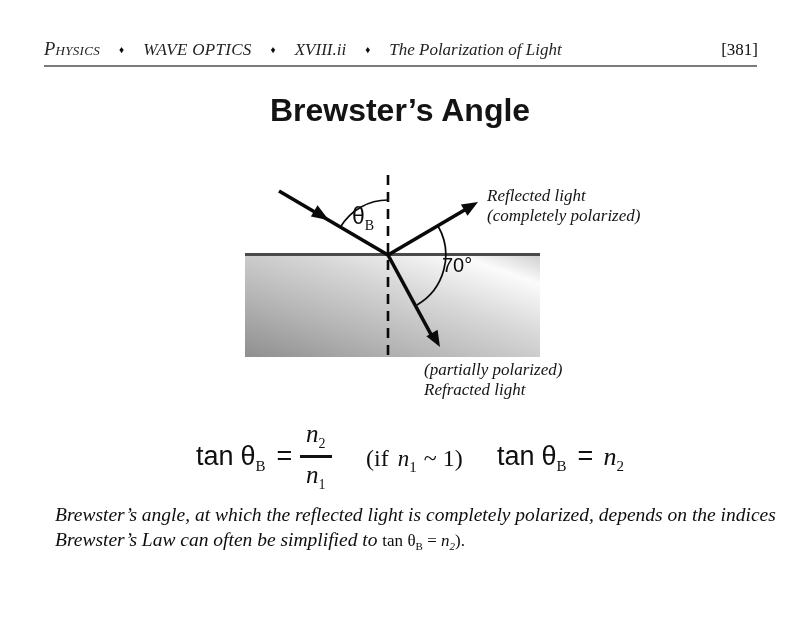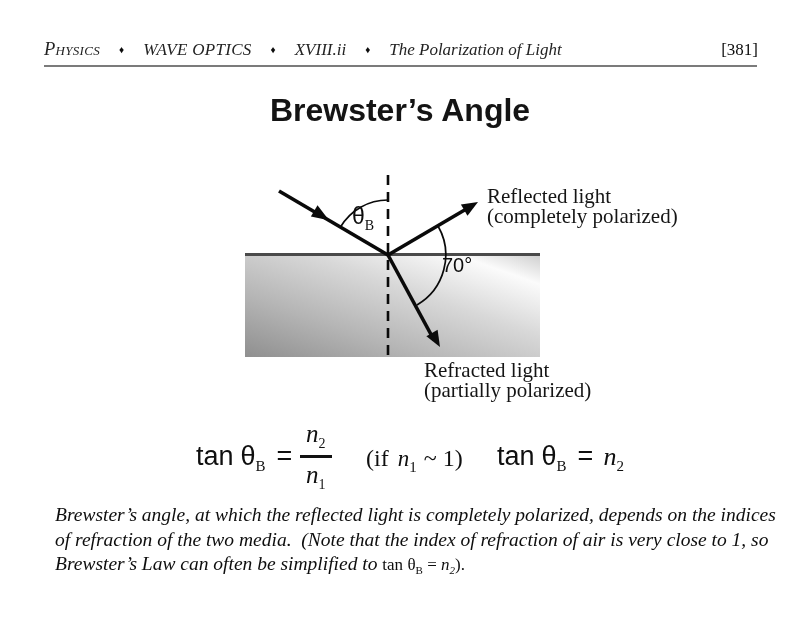--- a/index.html
+++ b/index.html
@@ -18,21 +18,21 @@
   .header .diamond{font-style:normal;font-size:10px;color:#0d0d0d;align-self:center;position:relative;top:-2px;}
   .header .pagenum{margin-left:auto;font-style:normal;font-size:17px;color:#0d0d0d;}
   .header-rule{position:absolute;top:65px;left:44px;right:43px;height:2px;background:#7b7b7b;}
   
   .title{
     position:absolute;top:92px;left:0;width:100%;text-align:center;
     font-family:"Liberation Sans", sans-serif;font-weight:700;font-size:32px;color:#141414;
   }
   
   svg.diagram{position:absolute;left:0;top:0;width:800px;height:617px;}
-  .dlabel{position:absolute;font-size:21px;line-height:20px;color:#151515;}
+  .dlabel{position:absolute;font-style:italic;font-size:17px;line-height:20px;color:#151515;}
   .theta-label{
     position:absolute;left:352px;top:203px;font-style:normal;
     font-family:"Liberation Sans", sans-serif;font-size:23px;color:#0d0d0d;
   }
   .theta-label sub{font-family:"Liberation Serif", serif;font-size:14px;}
   .ninety-label{
     position:absolute;left:442px;top:254px;font-style:normal;
     font-family:"Liberation Sans", sans-serif;font-size:20px;color:#0d0d0d;
   }
   
@@ -113,35 +113,34 @@
 <div class="theta-label"><span>θ</span><sub>B</sub></div>
 
 <div class="ninety-label">70°</div>
 
 <div class="dlabel" style="left:487px;top:186px;">
   <div>Reflected light</div>
   <div>(completely polarized)</div>
 </div>
 
 <div class="dlabel" style="left:424px;top:360px;">
+  <div>(partially polarized)</div>
   <div>Refracted light</div>
-  <div>(partially polarized)</div>
 </div>
 
 <div>
   <span class="eq eq-sans" style="left:196px;top:441px;"><span>tan</span><span class="theta">θ</span><sub>B</sub><span class="equals">=</span></span>
 
   <span class="frac">
     <span class="num" style="display:block;"><span>n</span><sub>2</sub></span>
     <span class="bar" style="display:block;"></span>
     <span class="den" style="display:block;"><span>n</span><sub>1</sub></span>
   </span>
 
   <span class="eq cond"><span>(if</span><span class="nvar"><span>n</span><sub>1</sub></span><span class="rest">~ 1)</span></span>
 
   <span class="eq eq-sans" style="left:497px;top:441px;"><span>tan</span><span class="theta">θ</span><sub>B</sub><span class="equals">=</span><span class="nvar" style="margin-left:10px;"><span>n</span><sub>2</sub></span></span>
 </div>
 
 <div class="caption">
   <div class="cline">Brewster’s angle, at which the reflected light is completely polarized, depends on the indices</div>
-  <div class="cline">of refraction of the two media. &nbsp;(Note that the index of refraction of air is very close to 1, so</div>
   <div class="cline"><span>Brewster’s Law can often be simplified to </span><span class="inline-fm"><span>tan </span><span>θ</span><sub>B</sub><span> = </span><span class="n2"><span>n</span><sub>2</sub></span><span>).</span></span></div>
 </div>
 
 </body></html>

